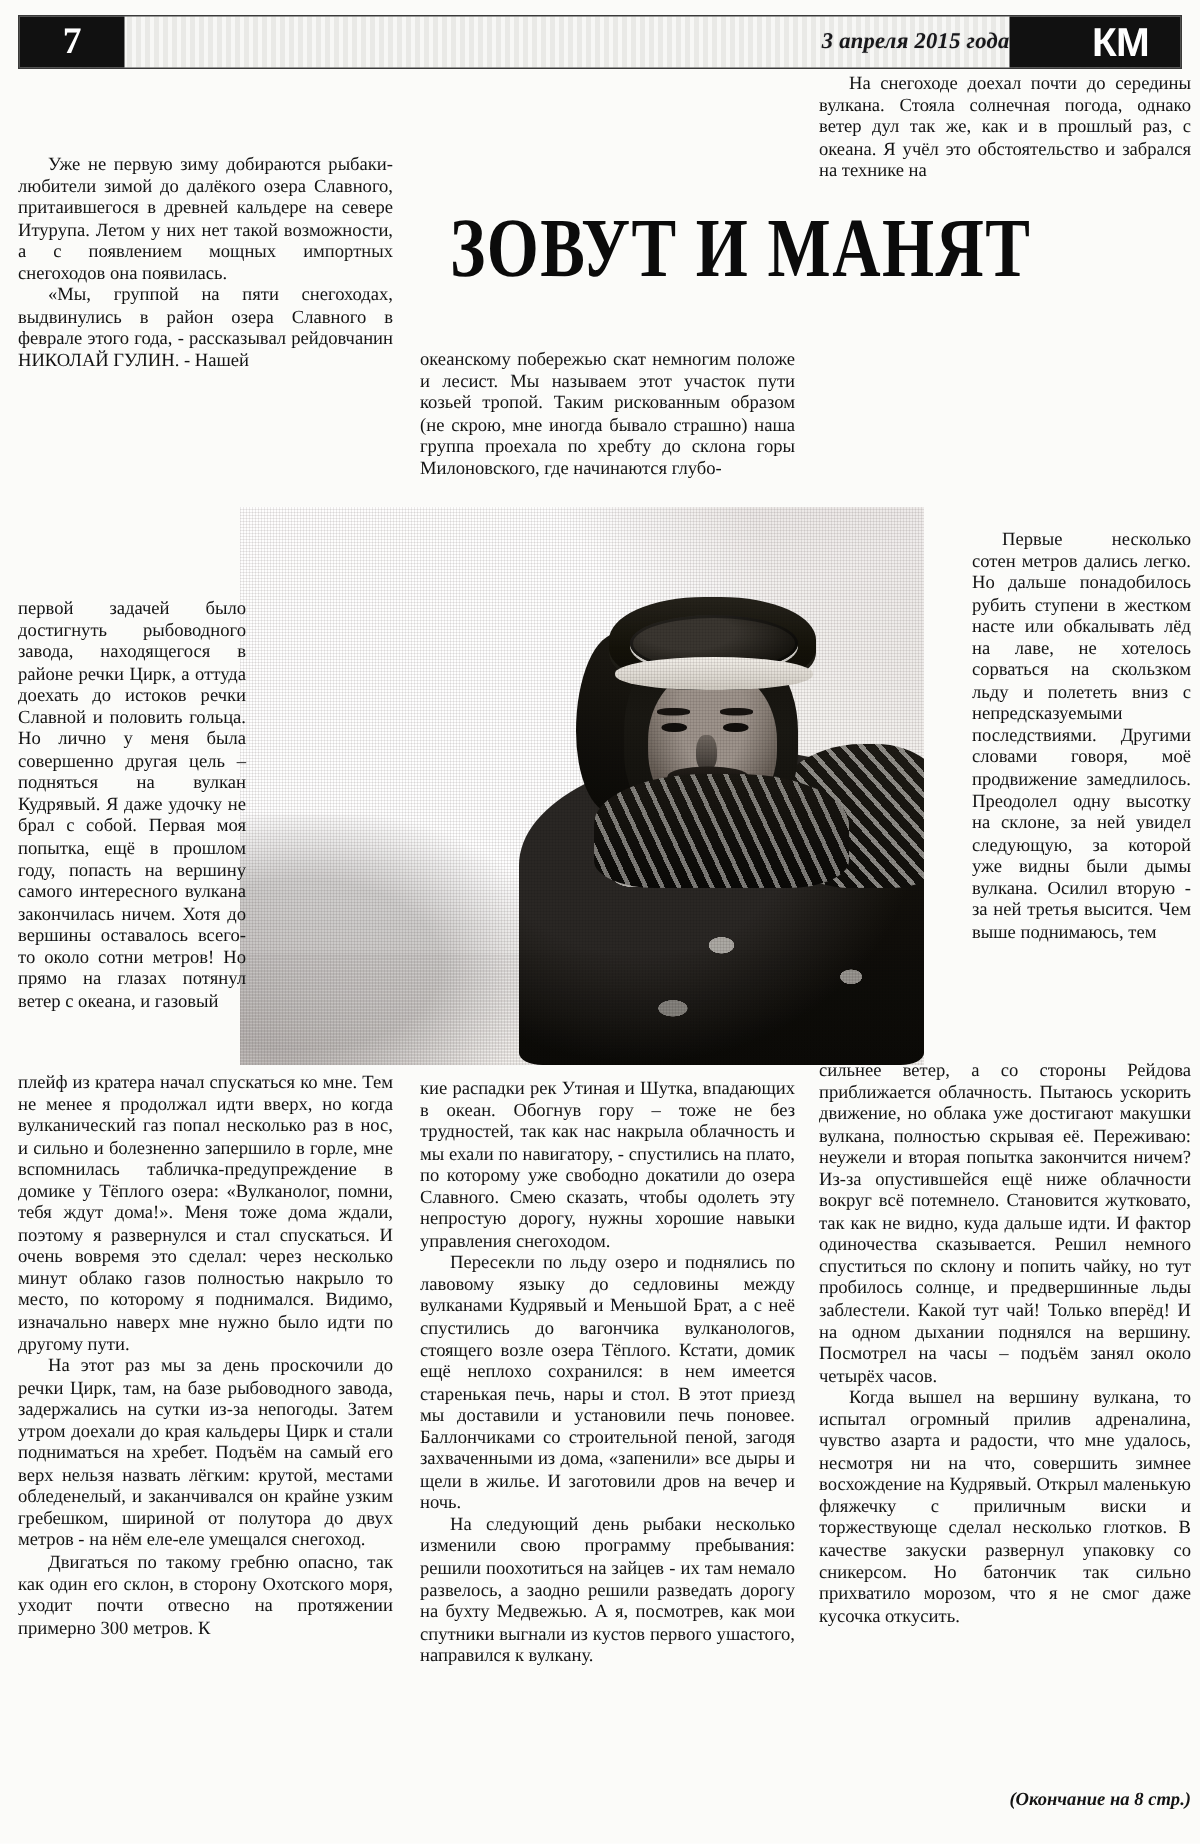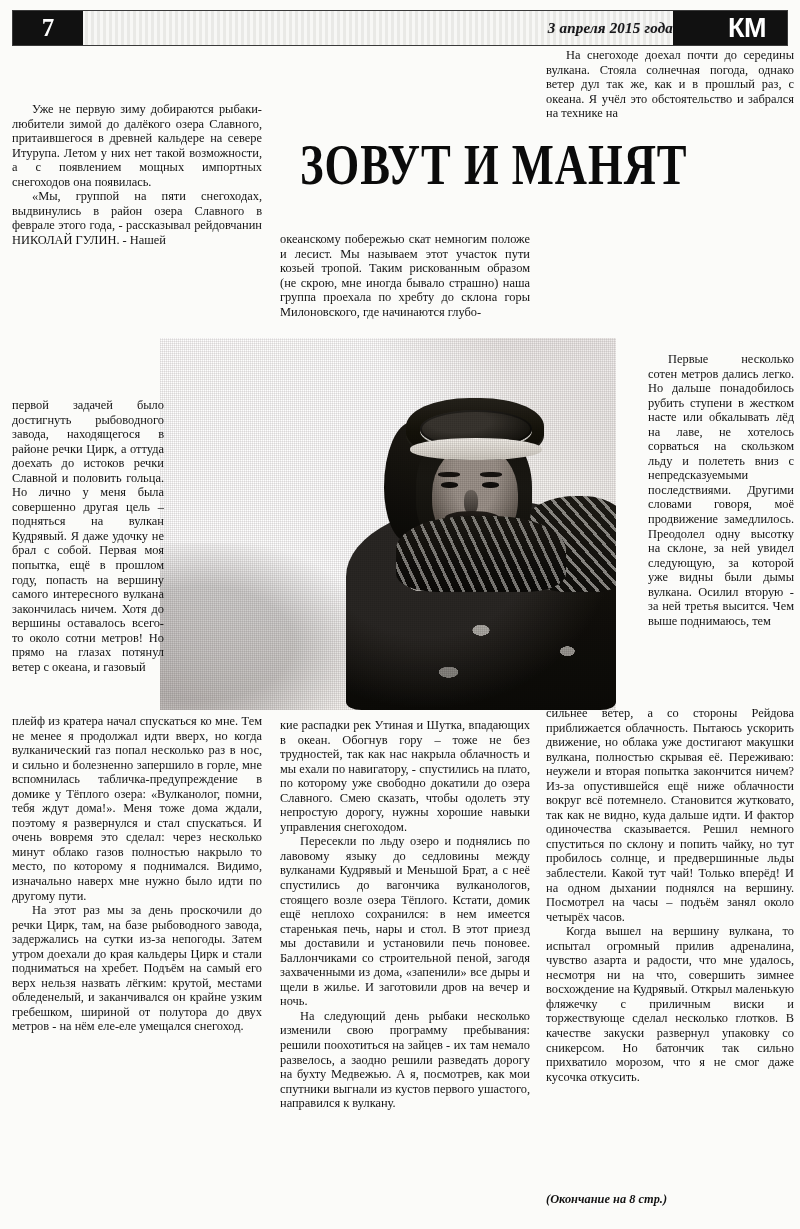--- a/index.html
+++ b/index.html
@@ -120,20 +120,21 @@
 
   
   .c3a{ top:48px; }
   .c3b{ top:232px; }
   .c3c{ top:352px; left:648px; width:146px;}
   .c3d{ top:706px; }
 
   .endnote{
     position:absolute;
     left:546px; top:1192px; width:248px;
+    text-align:right;
     font-style:italic;
     font-weight:bold;
     font-size:12.4px;
     color:#131313;
   }
 
   
   .photo{
     position:absolute;
     left:160px; top:338px;
@@ -309,20 +310,21 @@
   <div class="col c1 c1a">
     <p class="ind">Уже не первую зиму добираются рыбаки-любители зимой до далёкого озера Славного, притаившегося в древней кальдере на севере Итурупа. Летом у них нет такой возможности, а с появлением мощных импортных снегоходов она появилась.</p>
     <p class="ind">«Мы, группой на пяти снегоходах, выдвинулись в район озера Славного в феврале этого года, - рассказывал рейдовчанин НИКОЛАЙ ГУЛИН. - Нашей</p>
   </div>
   <div class="col c1 c1b">
     <p>первой задачей было достигнуть рыбоводного завода, находящегося в районе речки Цирк, а оттуда доехать до истоков речки Славной и половить гольца. Но лично у меня была совершенно другая цель – подняться на вулкан Кудрявый. Я даже удочку не брал с собой. Первая моя попытка, ещё в прошлом году, попасть на вершину самого интересного вулкана закончилась ничем. Хотя до вершины оставалось всего-то около сотни метров! Но прямо на глазах потянул ветер с океана, и газовый</p>
   </div>
   <div class="col c1 c1c">
     <p>плейф из кратера начал спускаться ко мне. Тем не менее я продолжал идти вверх, но когда вулканический газ попал несколько раз в нос, и сильно и болезненно запершило в горле, мне вспомнилась табличка-предупреждение в домике у Тёплого озера: «Вулканолог, помни, тебя ждут дома!». Меня тоже дома ждали, поэтому я развернулся и стал спускаться. И очень вовремя это сделал: через несколько минут облако газов полностью накрыло то место, по которому я поднимался. Видимо, изначально наверх мне нужно было идти по другому пути.</p>
     <p class="ind">На этот раз мы за день проскочили до речки Цирк, там, на базе рыбоводного завода, задержались на сутки из-за непогоды. Затем утром доехали до края кальдеры Цирк и стали подниматься на хребет. Подъём на самый его верх нельзя назвать лёгким: крутой, местами обледенелый, и заканчивался он крайне узким гребешком, шириной от полутора до двух метров - на нём еле-еле умещался снегоход.</p>
+    <p class="ind">Двигаться по такому гребню опасно, так как один его склон, в сторону Охотского моря, уходит почти отвесно на протяжении примерно 300 метров. К</p>
   </div>
 
   <div class="col c2 c2a">
     <p>океанскому побережью скат немногим положе и лесист. Мы называем этот участок пути козьей тропой. Таким рискованным образом (не скрою, мне иногда бывало страшно) наша группа проехала по хребту до склона горы Милоновского, где начинаются глубо-</p>
   </div>
   <div class="col c2 c2b">
     <p>кие распадки рек Утиная и Шутка, впадающих в океан. Обогнув гору – тоже не без трудностей, так как нас накрыла облачность и мы ехали по навигатору, - спустились на плато, по которому уже свободно докатили до озера Славного. Смею сказать, чтобы одолеть эту непростую дорогу, нужны хорошие навыки управления снегоходом.</p>
     <p class="ind">Пересекли по льду озеро и поднялись по лавовому языку до седловины между вулканами Кудрявый и Меньшой Брат, а с неё спустились до вагончика вулканологов, стоящего возле озера Тёплого. Кстати, домик ещё неплохо сохранился: в нем имеется старенькая печь, нары и стол. В этот приезд мы доставили и установили печь поновее. Баллончиками со строительной пеной, загодя захваченными из дома, «запенили» все дыры и щели в жилье. И заготовили дров на вечер и ночь.</p>
     <p class="ind">На следующий день рыбаки несколько изменили свою программу пребывания: решили поохотиться на зайцев - их там немало развелось, а заодно решили разведать дорогу на бухту Медвежью. А я, посмотрев, как мои спутники выгнали из кустов первого ушастого, направился к вулкану.</p>
   </div>

